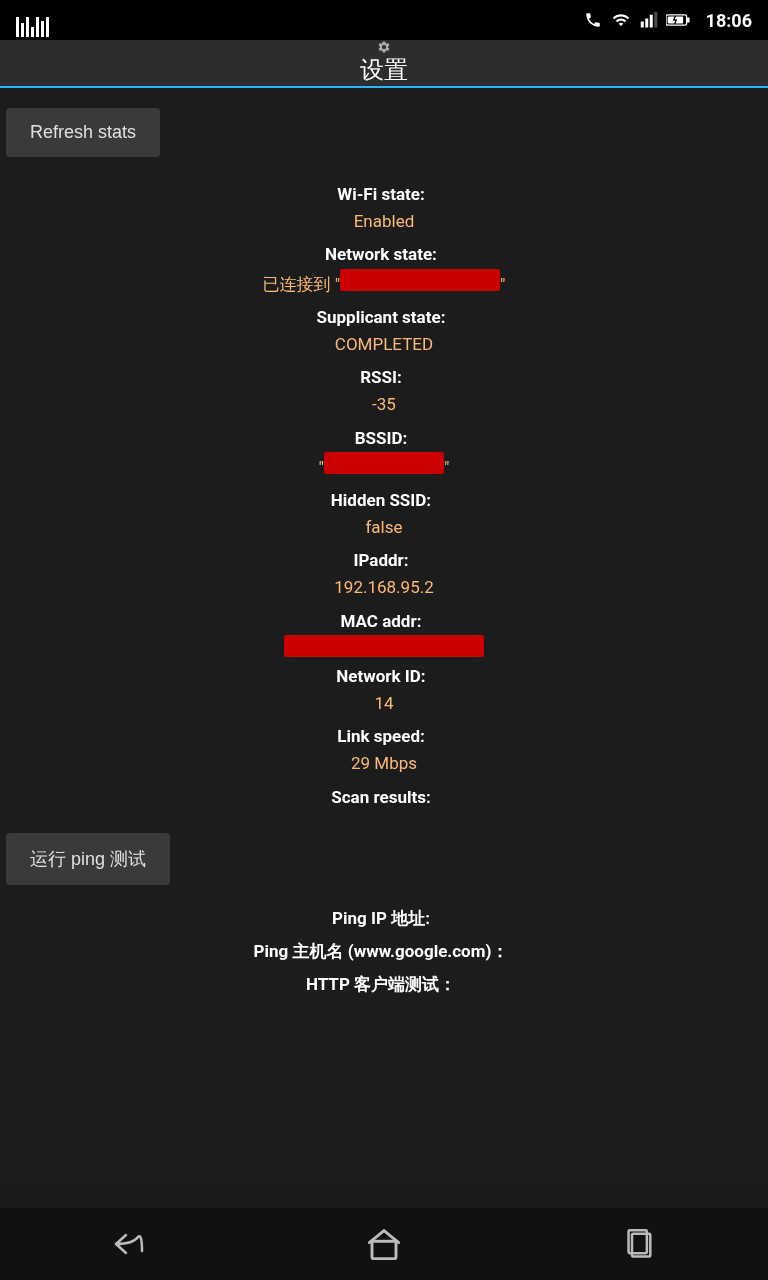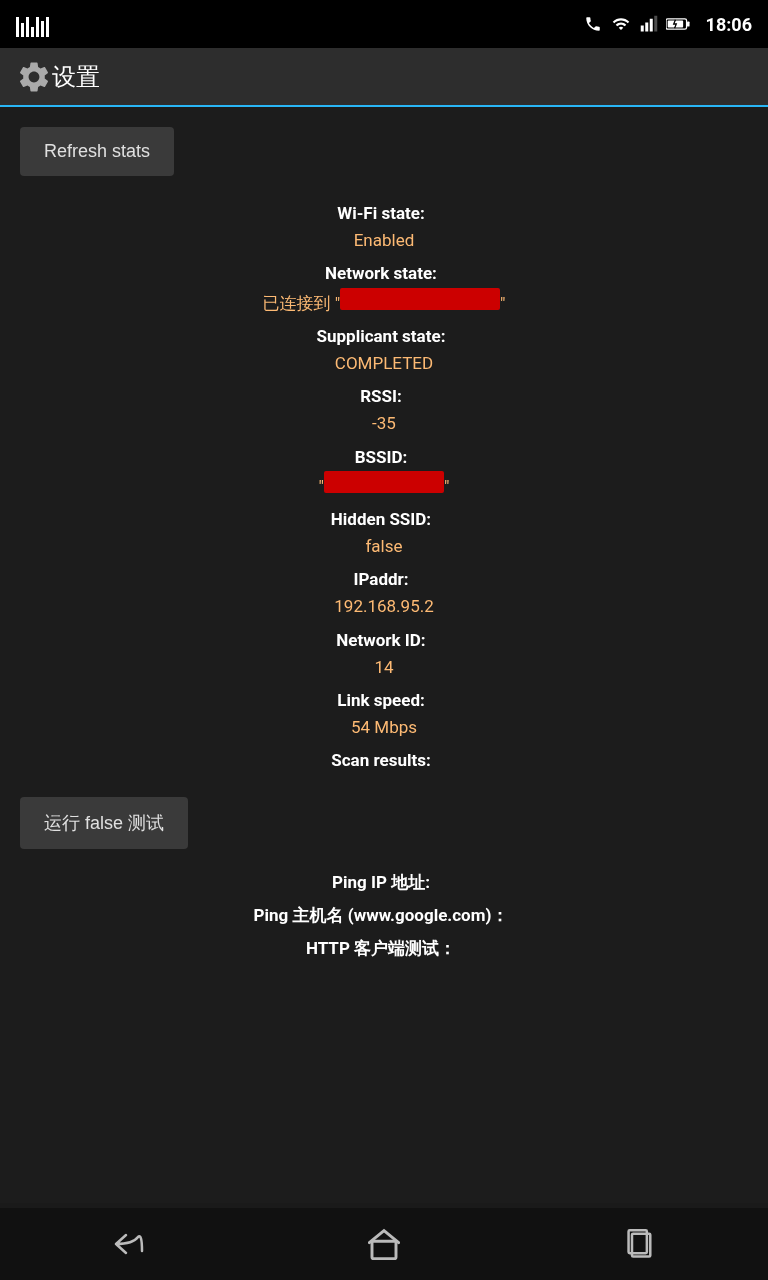--- a/index.html
+++ b/index.html
@@ -9,21 +9,21 @@
       font-family: 'Roboto', Arial, sans-serif;
       width: 768px;
       height: 1280px;
       overflow: hidden;
       position: relative;
     }
 
     
     .status-bar {
       background: #000;
-      height: 48px;
+      height: 40px;
       display: flex;
       align-items: center;
       justify-content: flex-end;
       padding: 0 16px;
       gap: 8px;
     }
     .status-bar-left {
       position: absolute;
       left: 16px;
       top: 0;
@@ -39,36 +39,37 @@
     .status-time {
       font-size: 18px;
       font-weight: bold;
       color: #fff;
       margin-left: 8px;
     }
 
     
     .action-bar {
       background: #2d2d2d;
-      height: 59px;
+      height: 48px;
       display: flex;
       align-items: center;
       padding: 0 16px;
       border-bottom: 2px solid #29b6f6;
+      flex-direction: column;
     }
     .action-bar-title {
       font-size: 24px;
       color: #fff;
       font-weight: 400;
     }
 
     
     .content {
       background: #1c1c1c;
-      padding: 20px 20px;
+      padding: 20px 6px;
       height: calc(1280px - 48px - 64px - 72px);
       overflow-y: auto;
     }
 
     .refresh-btn {
       background: #3a3a3a;
       color: #e0e0e0;
       border: none;
       padding: 14px 24px;
       font-size: 18px;
@@ -246,37 +247,41 @@
     <div class="info-row">
       <span class="info-label">Hidden SSID:</span>
       <span class="info-value">false</span>
     </div>
 
     <div class="info-row">
       <span class="info-label">IPaddr:</span>
       <span class="info-value">192.168.95.2</span>
     </div>
 
+    <div class="info-row">
+      <span class="info-label">MAC addr:</span>
+      <span class="redacted redacted-lg">&nbsp;</span>
+    </div>
 
     <div class="info-row">
       <span class="info-label">Network ID:</span>
       <span class="info-value">14</span>
     </div>
 
     <div class="info-row">
       <span class="info-label">Link speed:</span>
-      <span class="info-value">54 Mbps</span>
+      <span class="info-value">29 Mbps</span>
     </div>
 
     <div class="info-row">
       <span class="info-label">Scan results:</span>
     </div>
   </div>
 
-  <button class="ping-btn">运行 false 测试</button>
+  <button class="ping-btn">运行 ping 测试</button>
 
   <div class="info-table">
 
     <div class="info-row">
       <span class="info-label">Ping IP 地址:</span>
     </div>
 
     <div class="info-row">
       <span class="info-label">Ping 主机名 (www.google.com)：</span>
     </div>

